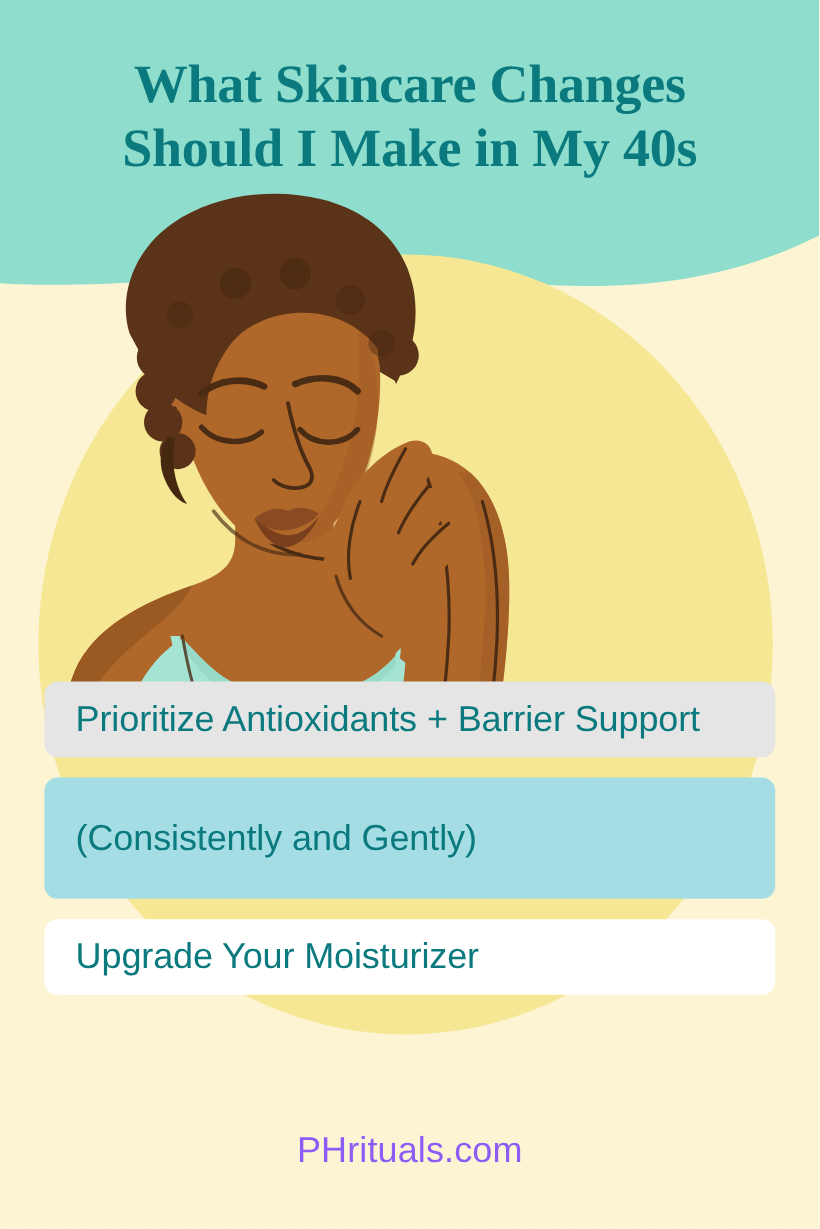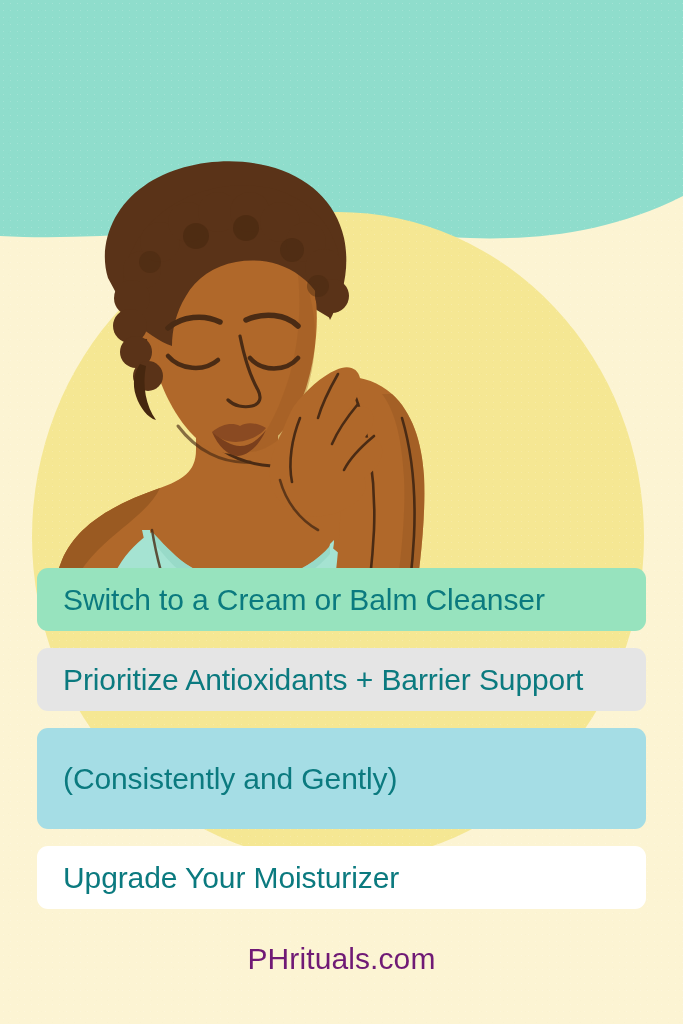--- a/index.html
+++ b/index.html
@@ -127,21 +127,21 @@
     top: 942px;
     width: 683px;
     text-align: center;
     z-index: 8;
   }
   .footer-text {
     font-family: "Liberation Sans", sans-serif;
     font-size: 30px;
     font-weight: 400;
     letter-spacing: .1px;
-    color: #701a75;
+    color: #8b5cf6;
   }
 </style>
 </head>
 <body>
 
 <div id="poster">
 
   <div class="bg-cream"></div>
 
   <svg class="bg-teal-banner" viewBox="0 0 683 270" preserveAspectRatio="none">
@@ -285,26 +285,27 @@
       <path d="M338,224 C330,238 322,254 318,268" stroke="#4A2B14" stroke-width="2.6" fill="none" stroke-linecap="round"></path>
       <path d="M358,254 C348,266 338,280 332,294" stroke="#4A2B14" stroke-width="2.6" fill="none" stroke-linecap="round"></path>
       <path d="M374,286 C362,296 350,308 344,320" stroke="#4A2B14" stroke-width="2.6" fill="none" stroke-linecap="round"></path>
       <path d="M300,268 C292,288 288,312 292,332" stroke="#4A2B14" stroke-width="2.6" fill="none" stroke-linecap="round"></path>
 
       <path d="M280,330 C286,352 300,370 318,380" stroke="#4A2B14" stroke-width="2.6" fill="none" stroke-linecap="round" opacity=".8"></path>
 
     </g>
   </svg>
 
+  <div class="title-wrap">
+    <div class="title-line">What Skincare Changes</div>
+    <div class="title-line">Should I Make in My 40s</div>
+  </div>
 
   <div class="bars">
 
-    <div class="bar bar-1">
-      <div class="bar-label">Switch to a Cream or Balm Cleanser</div>
-    </div>
 
     <div class="bar bar-2">
       <div class="bar-label">Prioritize Antioxidants + Barrier Support</div>
     </div>
 
     <div class="bar bar-3">
       <div class="bar-label">(Consistently and Gently)</div>
     </div>
 
     <div class="bar bar-4">

